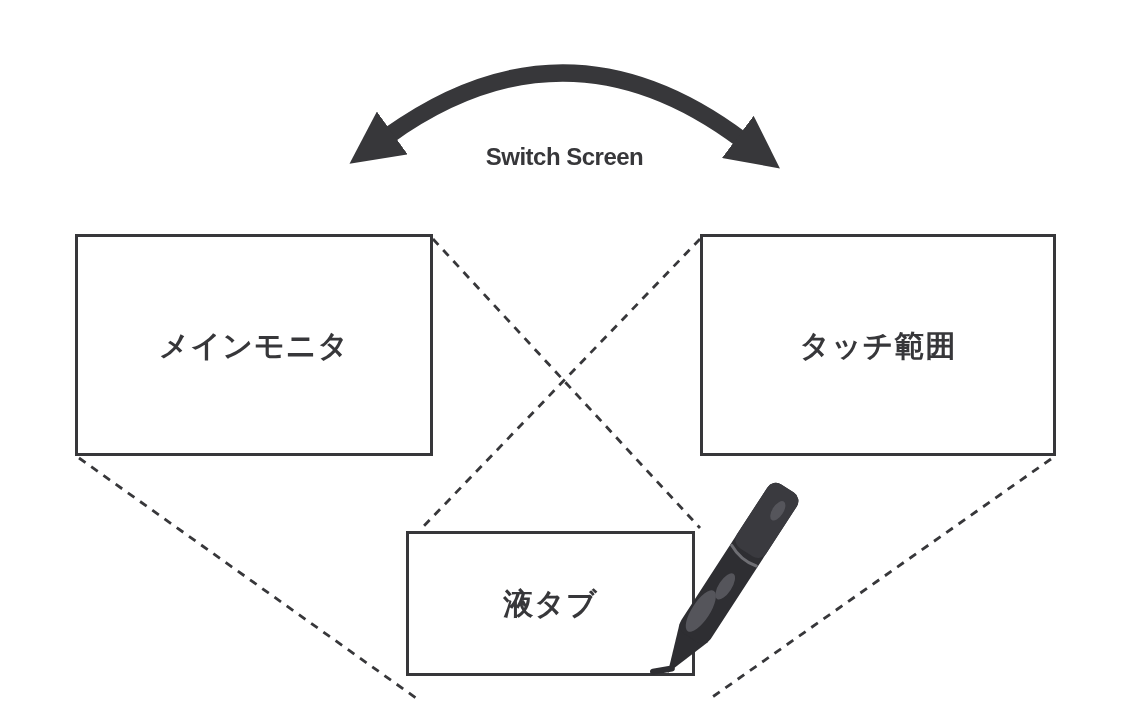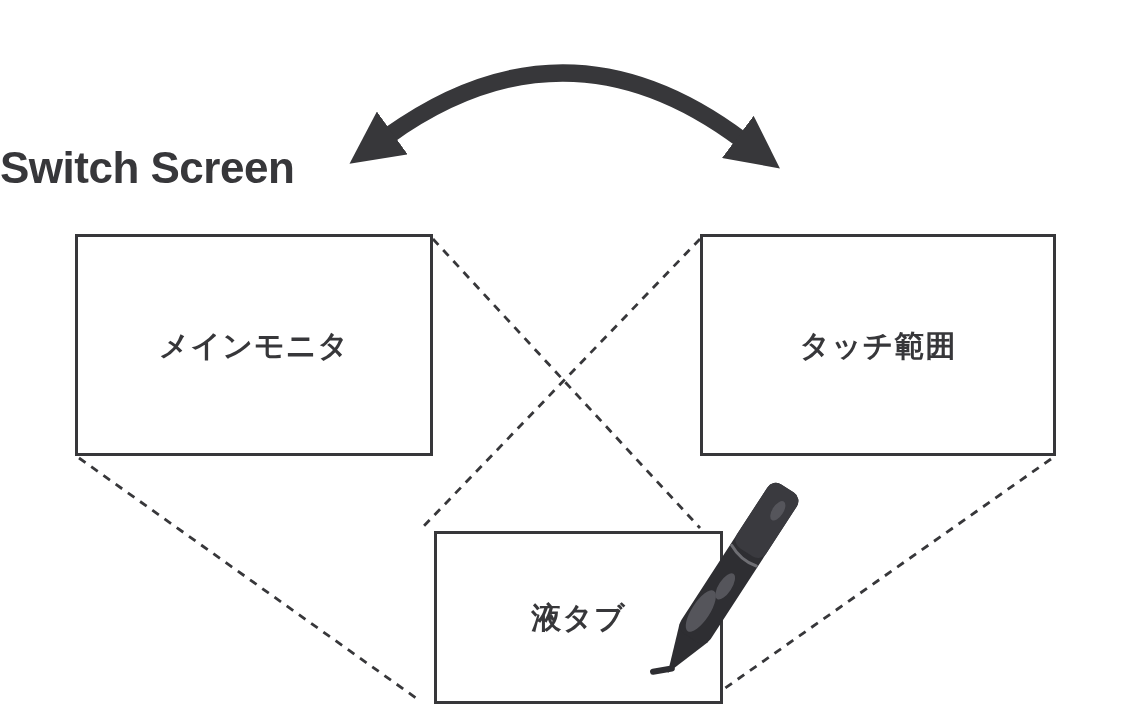--- a/index.html
+++ b/index.html
@@ -21,21 +21,22 @@
     top: 0;
   }
   #bg-layer  { z-index: 1; }
   #pen-layer { z-index: 3; }
 
   .diagram-title {
     position: absolute;
     top: 143px;
     left: 0;
     width: 100%;
-    font-size: 44px;
+    text-align: center;
+    font-size: 24px;
     font-weight: 800;
     letter-spacing: -0.5px;
     z-index: 2;
     color: var(--ink, #37373a);
   }
 
   .box {
     position: absolute;
     box-sizing: border-box;
     border: 3.5px solid var(--ink, #37373a);
@@ -49,21 +50,21 @@
   }
   .box .label {
     font-weight: 900;
     font-size: 30px;
     line-height: 37px;
     letter-spacing: 1px;
     color: var(--ink, #37373a);
   }
   #box-main-monitor      { left: 75px;  top: 234px; width: 358px; height: 222px; }
   #box-tablet-screen     { left: 700px; top: 234px; width: 356px; height: 222px; }
-  #box-tablet-touch-area { left: 434px; top: 531px; width: 289px; height: 173px; }
+  #box-tablet-touch-area { left: 406px; top: 531px; width: 289px; height: 145px; }
 
   .ink-stroke { stroke: var(--ink, #37373a); }
   .ink-fill   { fill: var(--ink, #37373a); }
   .dashed {
     stroke: var(--ink, #37373a);
     stroke-width: 2.8;
     stroke-dasharray: 8 7;
     fill: none;
   }
   .pen-body-fill  { fill: var(--pen-body, #2e2e32); }

